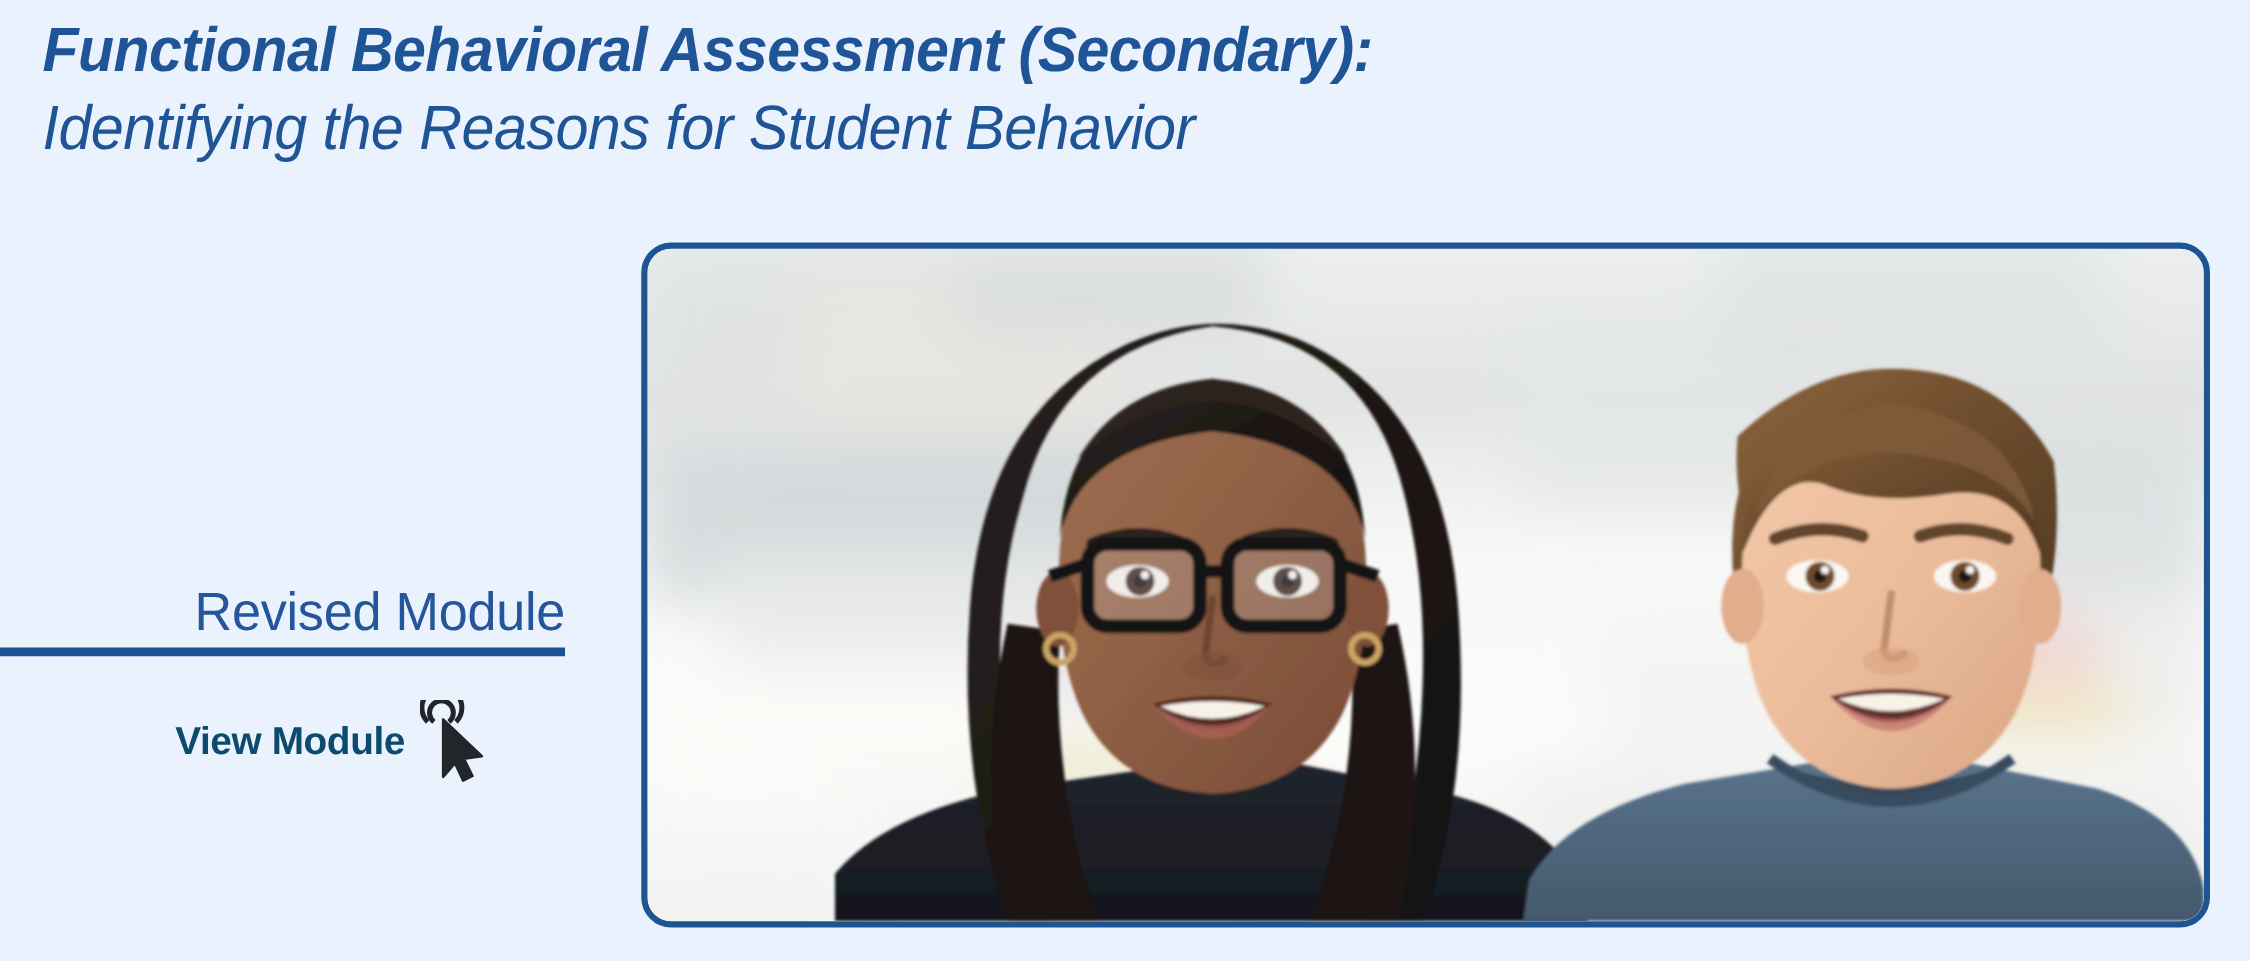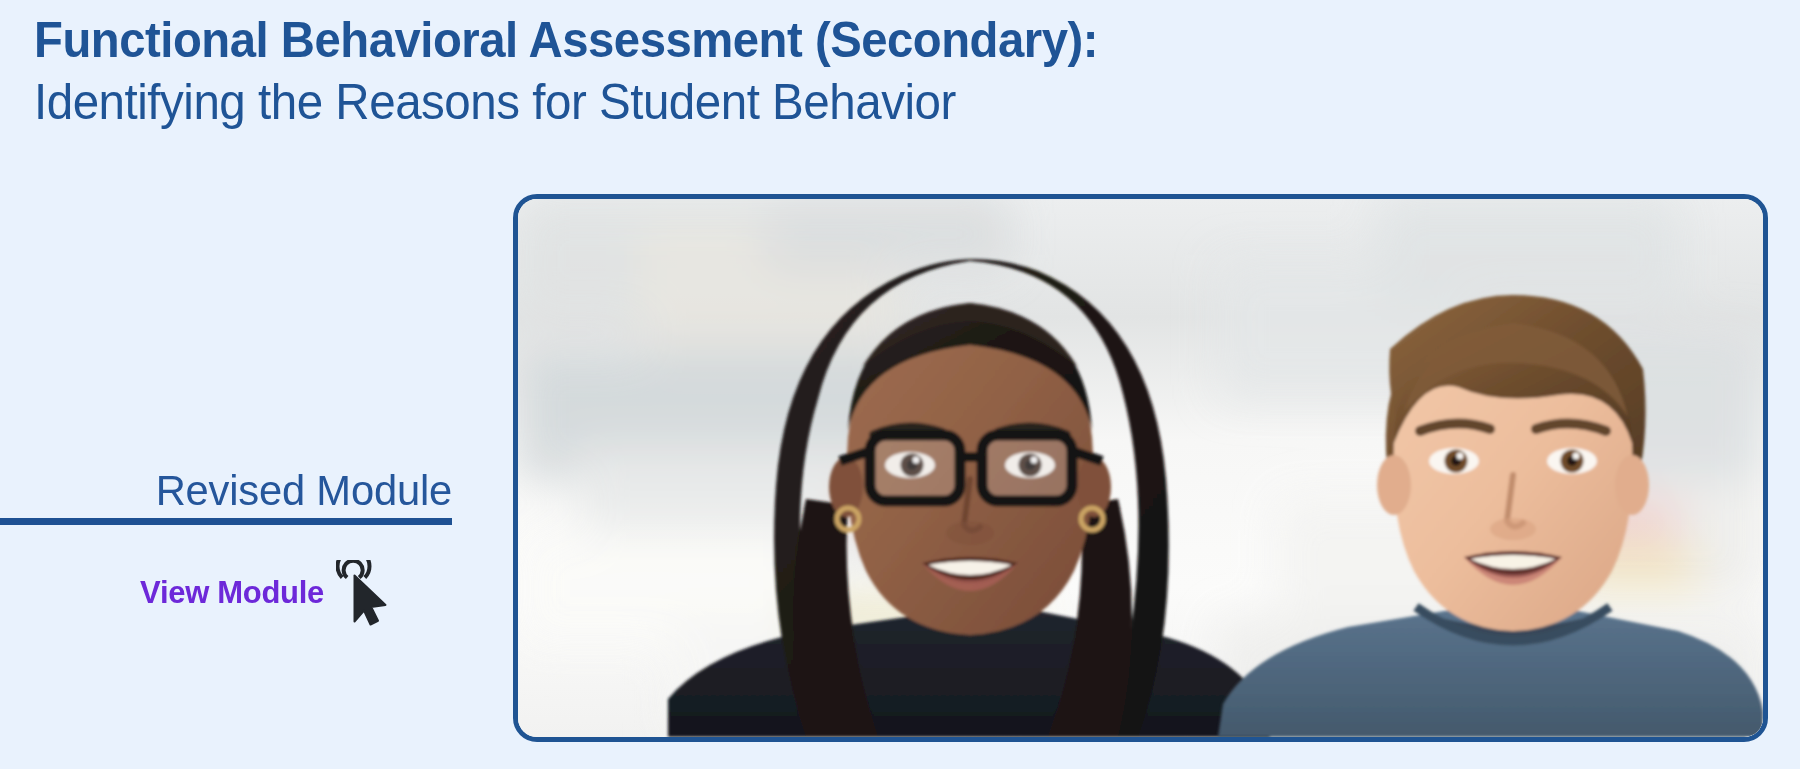--- a/index.html
+++ b/index.html
@@ -18,20 +18,21 @@
     height: 769px;
     background: #e9f2fd;
   }
 
   
   #title-block {
     position: absolute;
     left: 34px;
     top: 14px;
     width: 1300px;
+    font-style: italic;
   }
   .title-line {
     color: #1f5496;
     letter-spacing: -0.5px;
     white-space: nowrap;
     line-height: 1.06;
   }
   #title-line-1 {
     font-size: 50px;
     font-weight: 700;
@@ -75,21 +76,21 @@
     width: 452px;
     display: flex;
     align-items: center;
     justify-content: flex-end;
     gap: 12px;
     padding-right: 58px;
     box-sizing: border-box;
     cursor: pointer;
   }
   #view-module-label {
-    color: #6d28d9;
+    color: #0c4a6e;
     font-size: 31px;
     font-weight: 700;
     letter-spacing: -0.3px;
   }
   #click-cursor-icon {
     display: block;
     width: 58px;
     height: 66px;
     flex: none;
   }

